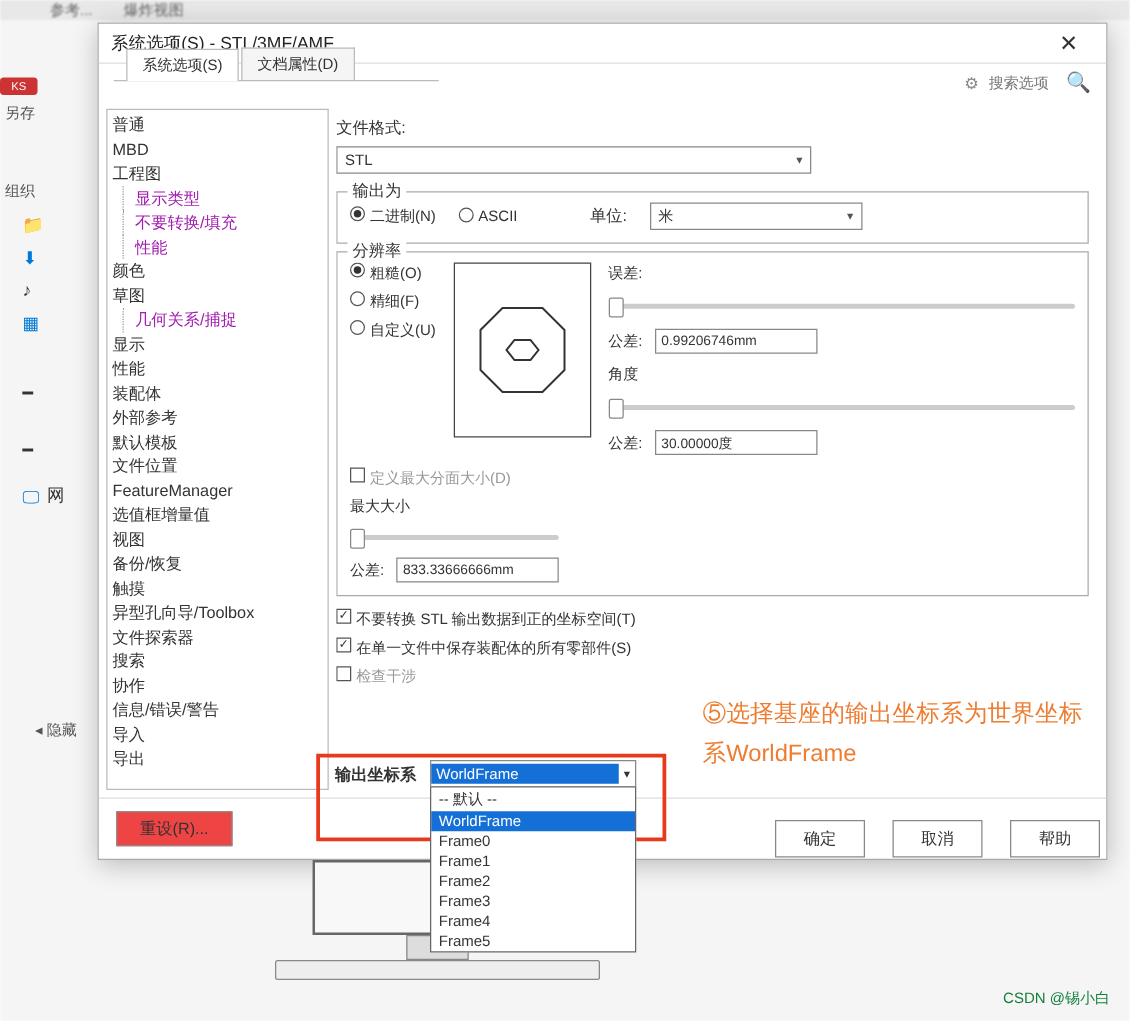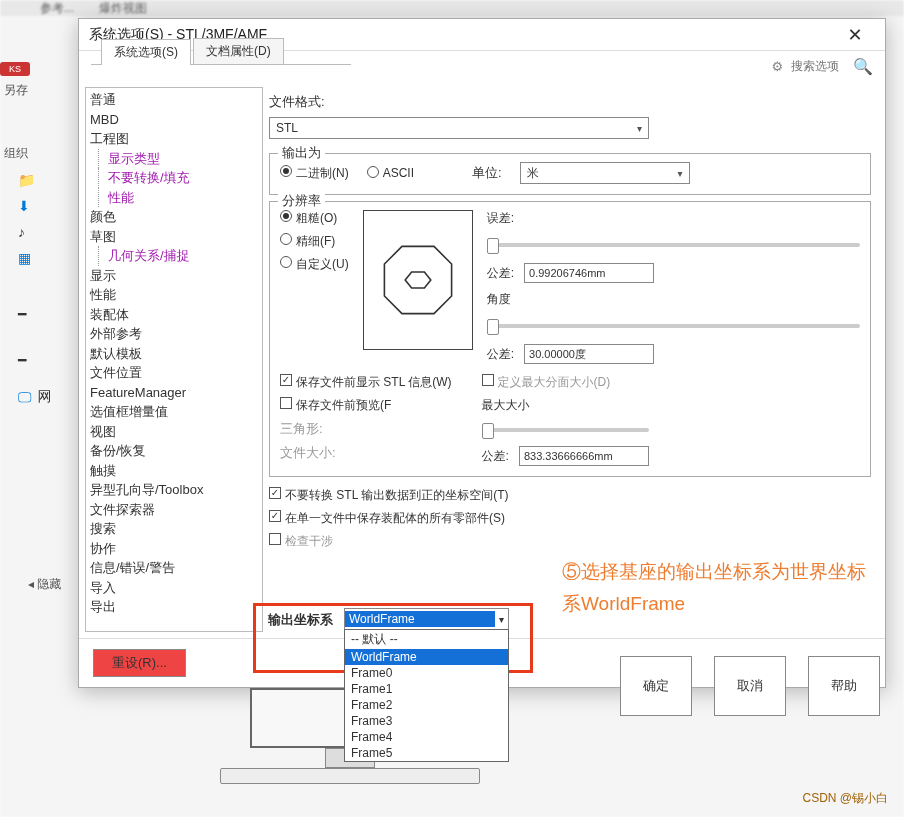--- a/index.html
+++ b/index.html
@@ -59,27 +59,27 @@
 .redbox { position: absolute; border: 3px solid #e63a1a; left: 253px; top: 603px; width: 280px; height: 70px; z-index: 50; pointer-events: none; }
 .dropdown { position: absolute; left: 344px; top: 629px; width: 165px; background: #fff; border: 1px solid #666; z-index: 60; font-size: 12px; }
 .dropdown .opt { padding: 1px 6px; }
 .dropdown .opt.hl { background: #1470d6; color: #fff; }
 .selcombo { position: absolute; left: 344px; top: 608px; width: 165px; height: 22px; border: 1px solid #888; background: #fff; display: flex; align-items: center; z-index: 55; }
 .selcombo .val { background: #1470d6; color: #fff; padding: 1px 4px; flex: 1; font-size: 12px; }
 .selcombo .chev { padding: 0 4px; font-size: 10px; }
 .coord-lbl { position: absolute; left: 268px; top: 611px; font-size: 13px; font-weight: 600; z-index: 56; }
 .annot { position: absolute; left: 562px; top: 556px; width: 320px; color: #ed7d31; font-size: 19px; line-height: 1.7; z-index: 70; font-weight: 500; }
 .foot-btns { position: absolute; left: 620px; top: 656px; display: flex; gap: 22px; z-index: 40; }
-.foot-btns .btn { padding: 20px 22px; background: #fff; }
+.foot-btns .btn { padding: 5px 22px; background: #fff; }
 .hidden-lbl { position: absolute; left: 28px; top: 576px; font-size: 12px; color: #555; }
 .bottom-img { position: absolute; left: 210px; top: 688px; width: 280px; height: 110px; }
 .bottom-img .monitor { width: 200px; height: 60px; border: 2px solid #666; margin: 0 auto; background: #f8f8f8; }
 .bottom-img .stand { width: 50px; height: 20px; background: #ddd; margin: 0 auto; border: 1px solid #888; }
 .bottom-img .base { width: 260px; height: 16px; background: #eee; border: 1px solid #888; margin: 0 auto; border-radius: 2px; }
-.watermark { position: absolute; right: 16px; bottom: 10px; font-size: 12px; color: #a16207; }
+.watermark { position: absolute; right: 16px; bottom: 10px; font-size: 12px; color: #15803d; }
 </style>
 </head>
 <body>
 
 <div class="bg-blur">
   <div class="bg-toolbar-top">
     <span>参考...</span>
     <span>爆炸视图</span>
   </div>
 </div>
@@ -225,32 +225,20 @@
             <div class="slider-lbl">角度</div>
             <div class="slider"></div>
             <div class="kv">
               <span>公差:</span>
               <div class="txtbox">30.00000度</div>
             </div>
           </div>
         </div>
         <div style="margin-top:10px; display:flex; gap:30px; align-items:flex-start">
           <div style="display:flex;flex-direction:column;gap:6px">
-            <span class="check sel">
-                <span class="c"></span>
-                <span>保存文件前显示 STL 信息(W)</span>
-              </span>
-            <span class="check">
-                <span class="c"></span>
-                <span>保存文件前预览(F</span>
-              </span>
-            <span class="gray">三角形:</span>
-            <span class="gray">文件大小:</span>
-          </div>
-          <div style="display:flex;flex-direction:column;gap:6px">
             <span class="check gray">
                 <span class="c"></span>
                 <span>定义最大分面大小(D)</span>
               </span>
             <div class="slider-lbl">最大大小</div>
             <div class="slider"></div>
             <div class="kv">
               <span>公差:</span>
               <div class="txtbox">833.33666666mm</div>
             </div>

